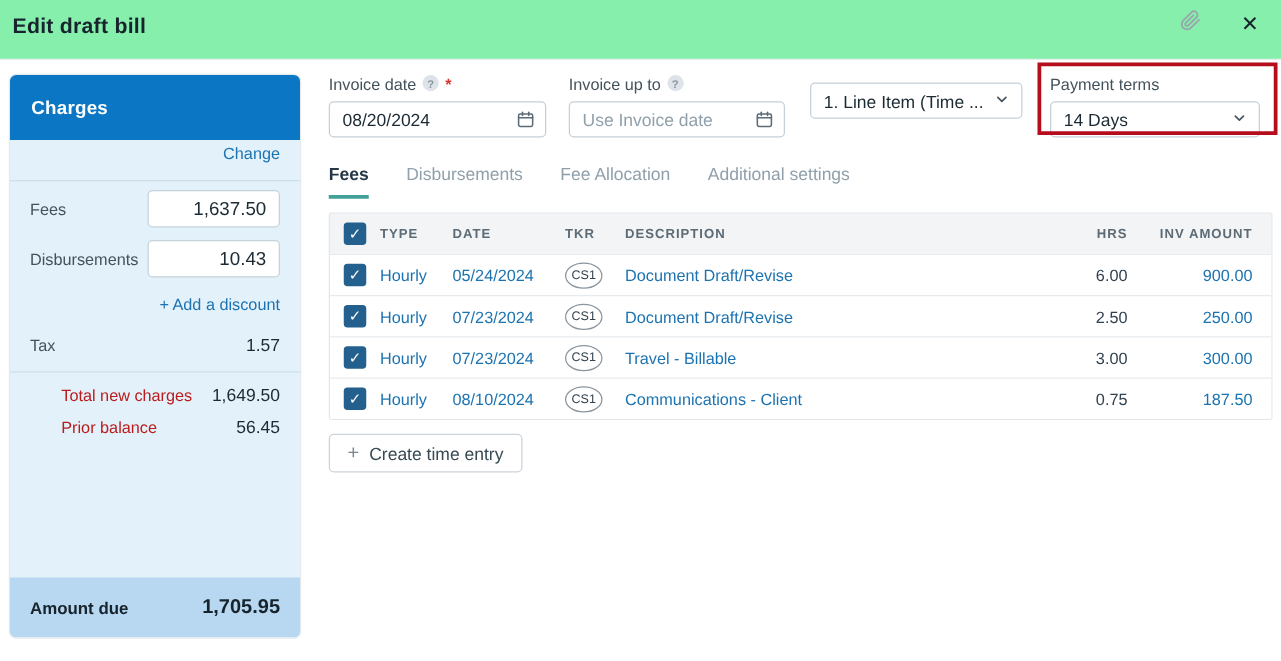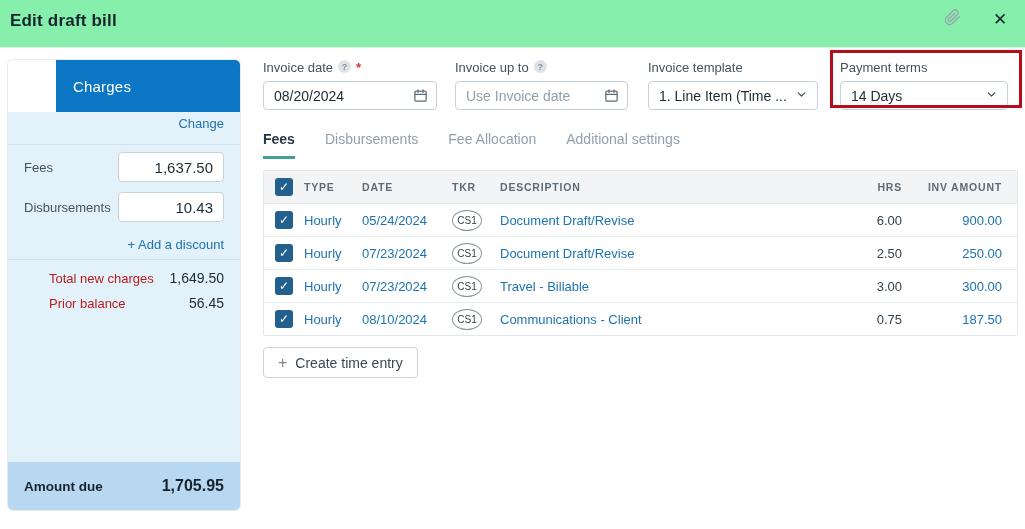--- a/index.html
+++ b/index.html
@@ -9,21 +9,21 @@
   .titlebar { position:absolute; left:0; top:0; width:1025px; height:48px; background:#86efac; border-bottom:1px solid #e9edf0; }
   .page-title { position:absolute; left:10px; top:11px; font-size:17px; font-weight:700; color:#17242e; letter-spacing:.2px; }
   .titlebar-actions { position:absolute; right:12px; top:6px; display:flex; align-items:center; gap:22px; }
   .icon-btn { width:26px; height:26px; display:flex; align-items:center; justify-content:center; cursor:pointer; color:#9aa4ab; }
   .icon-btn.close { color:#17242e; font-size:17px; }
 
   
   .side-panel { position:absolute; left:8px; top:60px; width:232px; height:450px; border-radius:5px; overflow:hidden;
                 display:flex; flex-direction:column; box-shadow:0 0 0 1px rgba(180,195,205,.35); }
   .side-header { flex:none; height:52px; background:#0b76c4; color:#fff; display:flex; align-items:center; padding:0 17px;
-                 font-size:15px; font-weight:400; letter-spacing:.2px;margin-left:48px; }
+                 font-size:15px; font-weight:700; letter-spacing:.2px; }
   .side-body { flex:1; background:#e3f1fa; display:flex; flex-direction:column; }
   .matter { padding:15px 16px 8px; }
   .matter-row { display:flex; justify-content:space-between; align-items:baseline; margin-bottom:7px; }
   .matter-name { font-size:15px; font-weight:700; color:#1b2a33; }
   .matter-number { font-size:15px; color:#44525c; }
   .addr-line { font-size:13px; color:#55636e; line-height:18px; }
   .change-row { text-align:right; padding:2px 16px 12px; }
   .link { color:#1c73b1; font-size:13px; text-decoration:none; cursor:pointer; }
   .side-divider { height:1px; background:#cdDFEB; background:#cddfeb; margin:0; }
   .money-row { display:flex; justify-content:space-between; align-items:center; padding:7px 16px 3px; }
@@ -115,20 +115,24 @@
       <span class="money-label">Fees</span>
       <input class="money-input" value="1,637.50" style="">
     </div>
     <div class="money-row">
       <span class="money-label">Disbursements</span>
       <input class="money-input" value="10.43" style="">
     </div>
     <div class="discount-row">
       <a class="link">+ Add a discount</a>
     </div>
+    <div class="tax-row">
+      <span class="tax-label">Tax</span>
+      <span class="tax-value">1.57</span>
+    </div>
     <div class="side-divider"></div>
     <div class="total-row" style="padding-top:10px;">
       <span class="total-label">Total new charges</span>
       <span class="total-value">1,649.50</span>
     </div>
     <div class="total-row">
       <span class="total-label">Prior balance</span>
       <span class="total-value">56.45</span>
     </div>
     <div class="amount-due">
@@ -169,23 +173,20 @@
           <rect x="3" y="5" width="18" height="16" rx="2"></rect>
           <line x1="3" y1="10" x2="21" y2="10"></line>
           <line x1="8" y1="3" x2="8" y2="7"></line>
           <line x1="16" y1="3" x2="16" y2="7"></line>
         </svg>
     </span>
   </div>
 </div>
 
 <div class="field" style="left:648px; width:170px;">
-  <div class="field-label">
-    <span>Invoice template</span>
-  </div>
   <div class="select-box">
     <span class="select-value">1. Line Item (Time ...</span>
     <span class="chev">
       <svg width="13" height="13" viewBox="0 0 24 24" fill="none" stroke="#44525c" stroke-width="2.4" stroke-linecap="round" stroke-linejoin="round">
           <polyline points="6 9 12 15 18 9"></polyline>
         </svg>
     </span>
   </div>
 </div>
 

